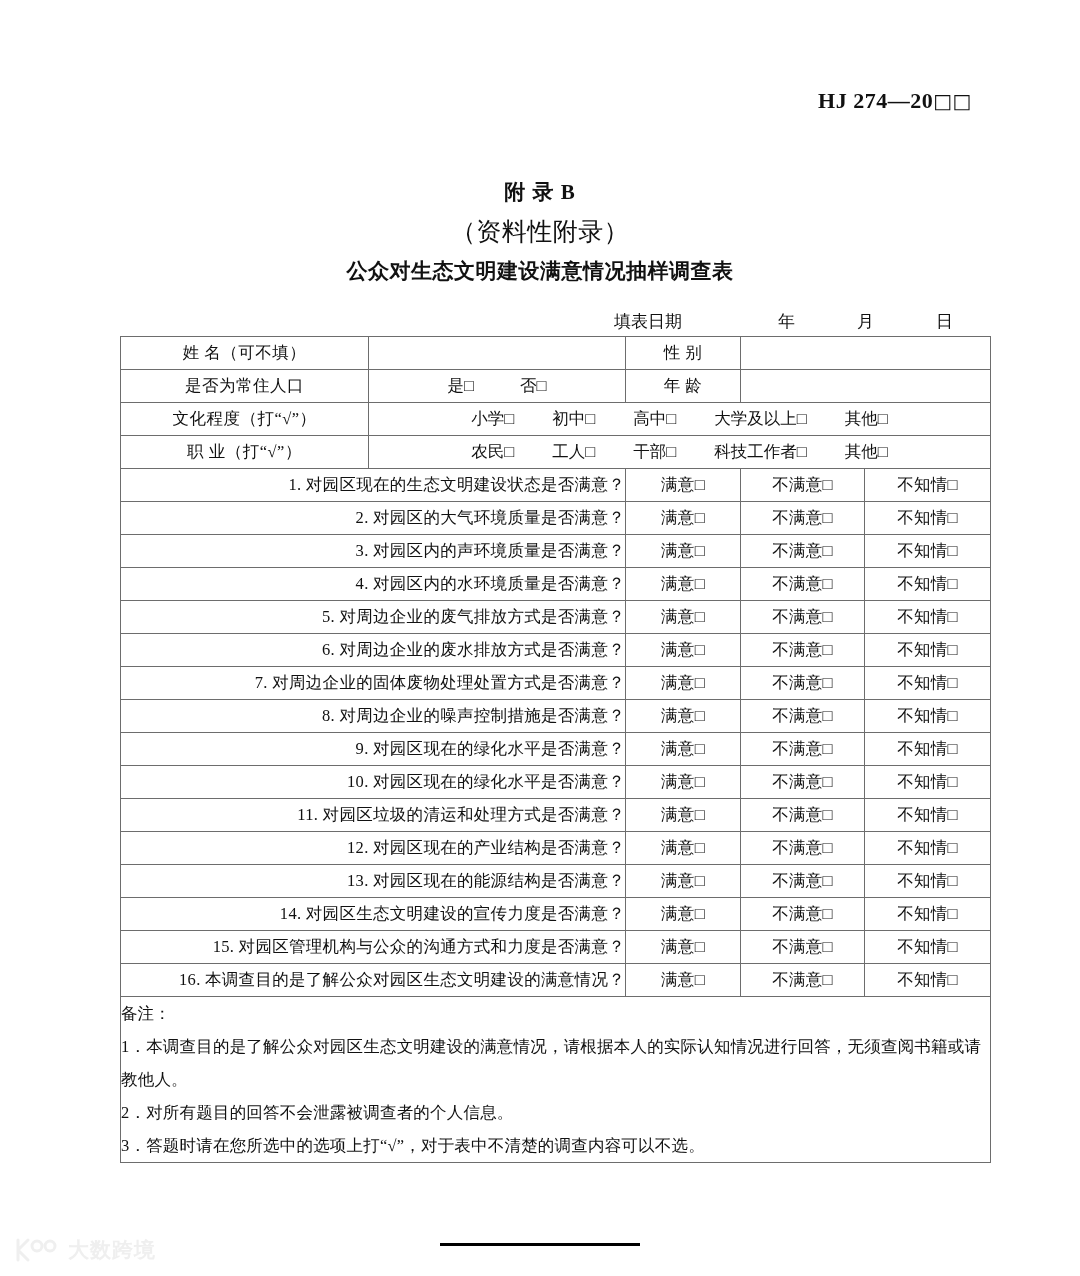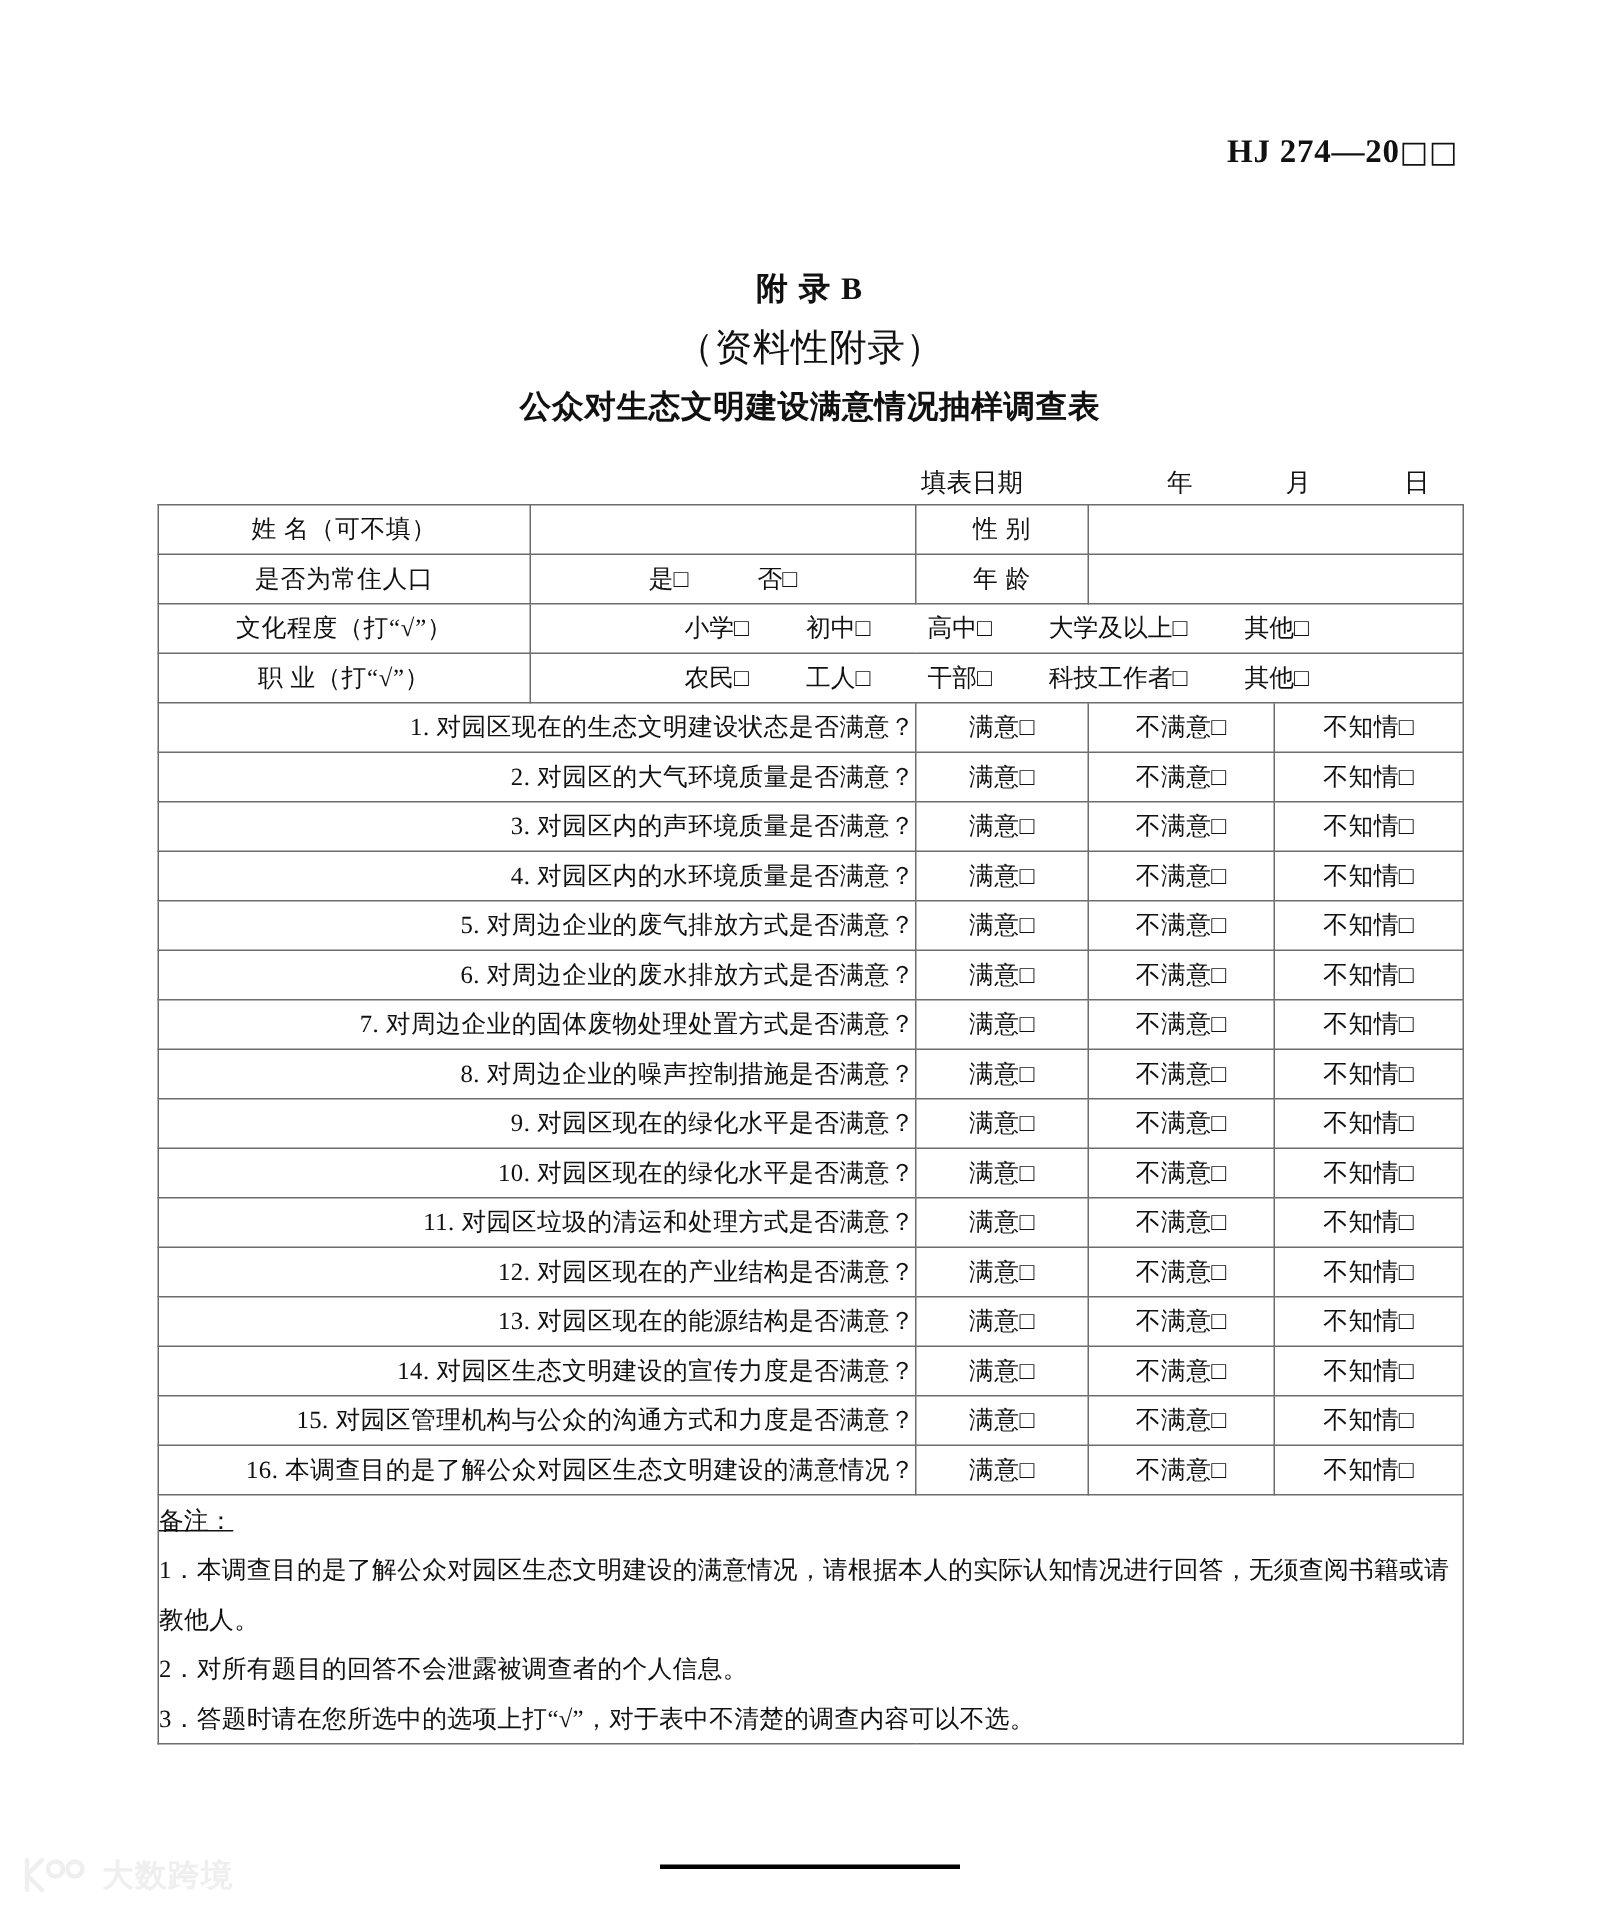--- a/index.html
+++ b/index.html
@@ -77,21 +77,21 @@
   }
   .date-line .dl-label { margin-right: 96px; }
   .date-line .dl-y { margin-right: 62px; }
   .date-line .dl-m { margin-right: 62px; }
   .date-line .dl-d { margin-right: 22px; }
 
   
   .survey-table {
     position: absolute;
     top: 336px;
-    left: 105px;
+    left: 120px;
     width: 870px;
     border-collapse: collapse;
     table-layout: fixed;
     font-size: 16.5px;
   }
   .survey-table td {
     border: 1px solid #6d6d6d;
     padding: 0;
     vertical-align: middle;
     height: 32px;
@@ -132,21 +132,20 @@
 
   
   .notes-cell {
     text-align: left;
     padding: 8px 14px 12px 10px;
     line-height: 2.0;
     font-size: 16.5px;
   }
   .notes-cell .note-head {
     display: block;
-    text-decoration: underline;
   }
   .notes-cell .note-item {
     display: block;
     letter-spacing: 0.2px;
   }
 
   
   .footer-rule {
     position: absolute;
     left: 440px;

